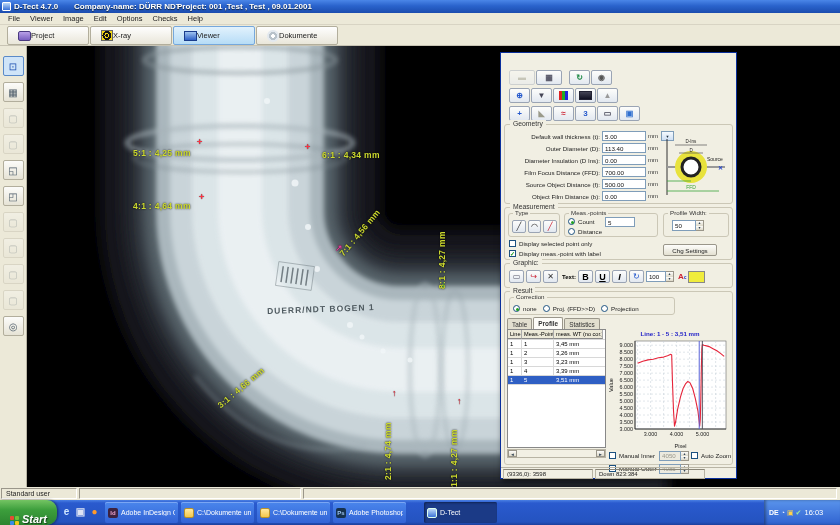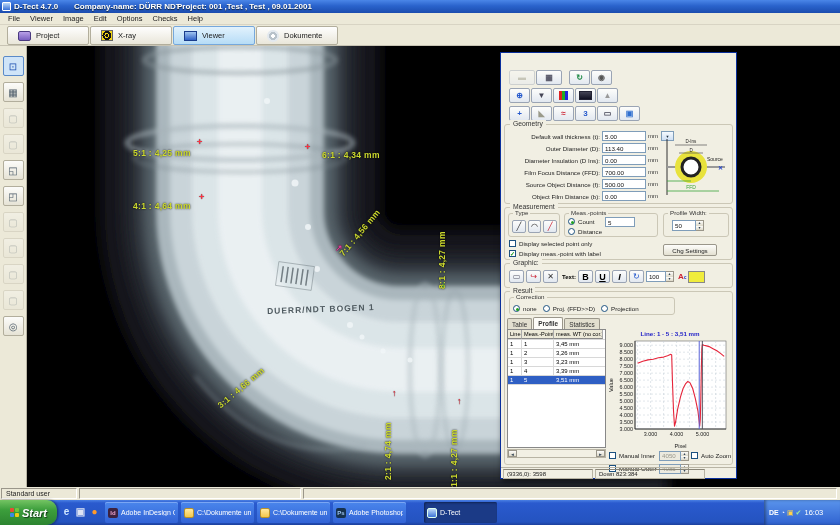--- a/index.html
+++ b/index.html
@@ -9,21 +9,21 @@
 
 
 .titlebar{position:absolute;left:0;top:0;width:840px;height:13px;
  background:linear-gradient(180deg,#4a86e8 0%,#2a63cc 45%,#1b4cae 100%);color:#fff;overflow:hidden}
 .titlebar span{position:absolute;top:2px;font-size:8px;font-weight:bold;white-space:nowrap;text-shadow:0 1px 1px #123}
 .appicon{position:absolute;left:2px;top:2px;width:9px;height:9px;background:linear-gradient(#bcd8f8,#3a72d8);border:1px solid #fff;border-radius:1px}
 .menubar{position:absolute;left:0;top:13px;width:840px;height:12px;background:#ece9d8;border-bottom:1px solid #d8d4c4;display:flex;align-items:center;padding-left:3px}
 .mitem{font-size:7.5px;color:#222;padding:0 5px;height:11px;line-height:11px}
 .topbar{position:absolute;left:0;top:25px;width:840px;height:21px;background:#ece9d8;border-bottom:1px solid #c8c4b4}
 .topbtn{position:absolute;top:1px;height:19px;width:82px;border:1px solid #b2ae9c;border-radius:2px;
- background:linear-gradient(#fefefe,#e9e6d9);display:flex;align-items:center;padding-left:10px;gap:5px}
+ background:linear-gradient(#fefefe,#e9e6d9);display:flex;align-items:center;padding-left:10px;}
 .topbtn.active{background:linear-gradient(#e2f2fd,#b6dcf6);border-color:#76a8dc}
 .tblabel{font-size:7.5px;color:#222}
 .briefcase-icon{width:13px;height:10px;background:linear-gradient(#b9a0e8,#7a5fc0);border:1px solid #4a3a80;border-radius:2px}
 .radiation-icon{width:12px;height:11px;border:1px solid #666;background:radial-gradient(circle at 50% 50%,#111 0 1.5px,#f2d516 1.5px 2.5px,#111 2.5px 4.5px,#f2d516 4.5px)}
 .monitor-icon{width:13px;height:10px;background:linear-gradient(#9fc4f0,#2f62c8);border:1px solid #1a3c8c}
 .disc-icon{width:12px;height:12px;border-radius:50%;background:radial-gradient(circle,#fff 0 2px,#b8c2ca 2px 4px,#e2e8ee 4px)}
 
 
 .lefttools{position:absolute;left:0;top:46px;width:27px;height:441px;background:#ece9d8;border-right:1px solid #b8b4a4;padding-top:6px}
 .ltbtn{width:21px;height:20px;margin:4px auto 6px auto;border:1px solid #b2ae9c;border-radius:2px;background:linear-gradient(#fcfcfa,#e6e3d5);
@@ -87,21 +87,21 @@
 .charttitle{position:absolute;font-size:6.2px;font-weight:bold;color:#2323c8;text-align:center;white-space:nowrap}
 .dstatus{position:absolute;left:0px;top:414px;width:235px;height:12px;border-top:1px solid #b8b4a4;display:flex;padding-top:1px}
 .dpanel{border:1px solid #b8b4a4;border-top-color:#8a8678;height:10px;font-size:6px;color:#222;padding:1px 3px;margin-left:2px;white-space:nowrap}
 
 
 .statusbar{position:absolute;left:0;top:487px;width:840px;height:13px;background:#ece9d8;display:flex;align-items:center;padding:1px 1px}
 .spanel{height:11px;border:1px solid #fff;border-top-color:#9a968a;border-left-color:#9a968a;font-size:7px;color:#222;padding:1px 4px;margin-right:2px}
 .taskbar{position:absolute;left:0;top:500px;width:840px;height:25px;background:linear-gradient(180deg,#4a80e4 0%,#2a5ace 12%,#2453c0 88%,#1c3f9c 100%)}
 .startbtn{position:absolute;left:0;top:0;height:25px;width:57px;border-radius:0 10px 10px 0;
  background:linear-gradient(180deg,#74c463 0%,#3c9e3c 40%,#2c8430 100%);box-shadow:1px 0 3px rgba(0,0,0,.5);
- display:flex;align-items:center;justify-content:center;gap:3px;color:#fff;font-style:italic;font-weight:bold;font-size:11px;text-shadow:1px 1px 1px #14401a}
+ display:flex;align-items:flex-end;justify-content:center;gap:3px;color:#fff;font-style:italic;font-weight:bold;font-size:11px;text-shadow:1px 1px 1px #14401a}
 .winflag{width:9px;height:9px;display:grid;grid-template-columns:4px 4px;grid-gap:1px}
 .winflag i{display:block;border-radius:1px}
 .qlicon{position:absolute;top:5px;width:13px;height:14px;font-size:10px;line-height:13px;text-align:center;font-weight:bold}
 .taskbtn{position:absolute;top:2px;height:21px;width:73px;border-radius:2px;background:linear-gradient(#4a86ec,#3263d6);
  box-shadow:inset 0 1px 0 #7aa6f4;color:#fff;font-size:7px;display:flex;align-items:center;padding:0 3px;gap:3px}
 .taskbtn.active{background:#1b3a86;box-shadow:inset 1px 1px 2px #102454}
 .taskbtn .tlabel{white-space:nowrap;overflow:hidden;flex:1}
 .ticon{width:10px;height:10px;border-radius:2px;font-size:6px;line-height:10px;text-align:center;flex-shrink:0}
 .ti-indesign{background:#3d2240;color:#e8a0c8;font-weight:bold}
 .ti-ps{background:#16314e;color:#9cc3ef;font-weight:bold}

